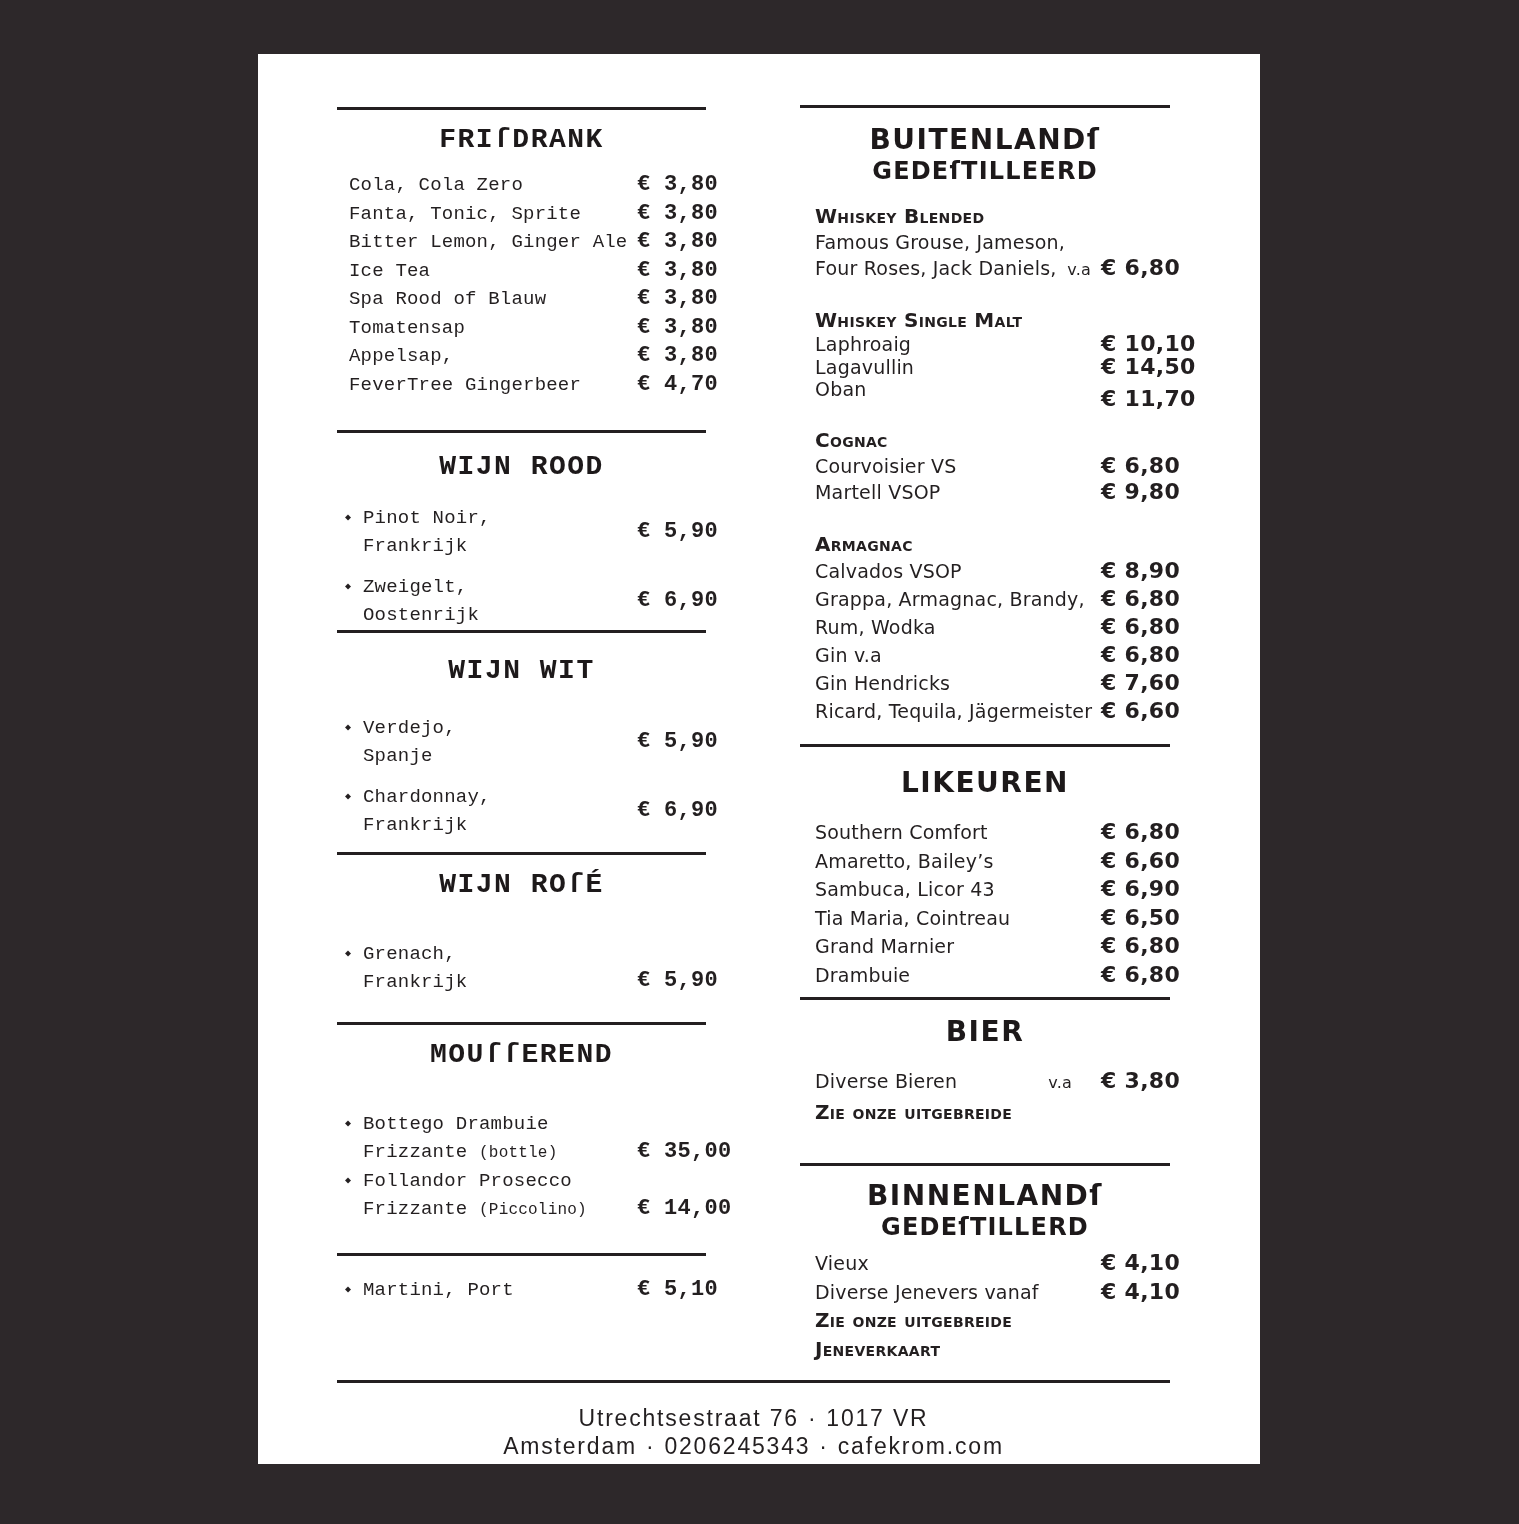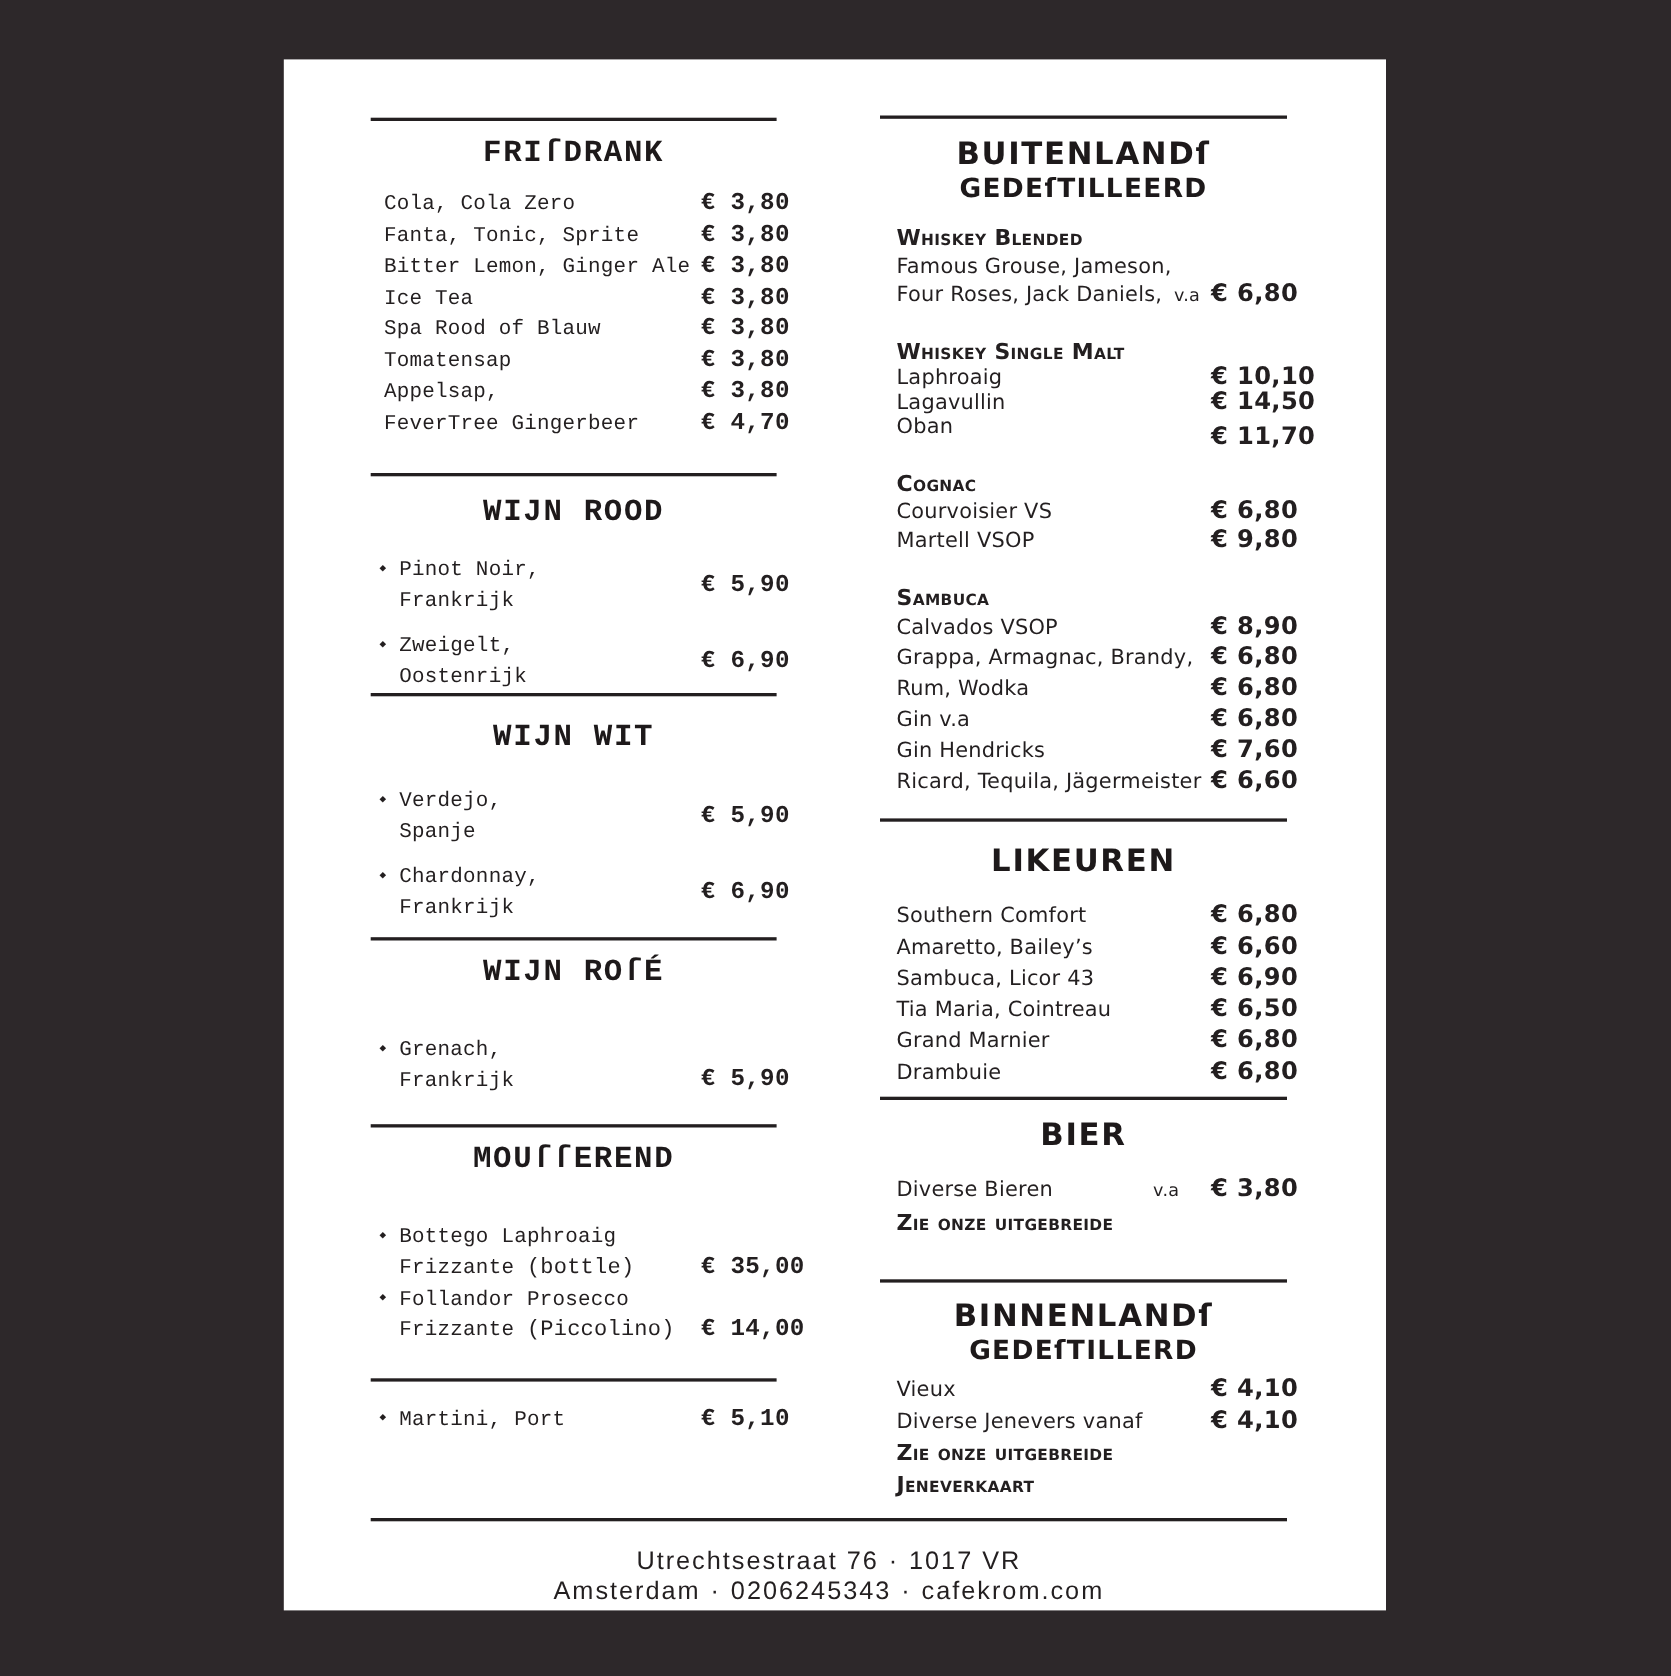--- a/index.html
+++ b/index.html
@@ -32,21 +32,21 @@
   .price{flex:0 0 69px;width:69px;font-weight:bold;font-size:22px;letter-spacing:0.3px;white-space:nowrap;}
   .price.nudge{position:relative;top:10px;}
   .note{flex:0 0 auto;font-size:16px;margin-right:10px;}
   .note.wide{margin-right:29px;}
   .wine{display:flex;padding-left:8px;font-size:19px;line-height:28px;letter-spacing:0.2px;margin-bottom:13px;}
   .wine .bullet{flex:0 0 18px;font-size:10px;line-height:28px;}
   .wine .lines{flex:1 1 auto;}
   .wine .price{align-self:center;}
   .wine.price-bottom .price{align-self:flex-end;padding-bottom:1px;}
   .wine.nogap{margin-bottom:0;}
-  .paren{font-size:20px;}
+  .paren{font-size:16px;}
   .group-label{font-variant:small-caps;font-weight:bold;font-size:20px;line-height:26px;padding-left:15px;letter-spacing:0.3px;}
   .caps-note{font-variant:small-caps;font-weight:bold;font-size:20px;line-height:28.5px;padding-left:15px;letter-spacing:0.3px;}
   .mt8{margin-top:8px;}  .mt12{margin-top:20px;}  .mt16{margin-top:16px;}
   .mt18{margin-top:18px;}  .mt22{margin-top:22px;}  .mt24{margin-top:24px;}
   .mt26{margin-top:26px;}  .mt28{margin-top:28px;}  .mt40{margin-top:40px;}
   .footer-rule{position:absolute;left:79px;top:1326px;width:833px;border-top:3px solid #231f20;}
   .footer{
     position:absolute;left:79px;top:1350px;width:833px;text-align:center;
     font-family:"Liberation Sans",sans-serif;font-size:23px;letter-spacing:1.8px;line-height:28px;
   }
@@ -141,21 +141,21 @@
       </div>
     </div>
   </section>
 
   <section class="sec left" style="top:968px">
     <div class="rule"></div>
     <h2 class="sec-title">MOUſſEREND</h2>
     <div class="rows mt40">
       <div class="wine price-bottom nogap">
         <span class="bullet">◆</span>
-        <span class="lines"><span>Bottego Laphroaig</span><br><span>Frizzante</span> <span class="paren">(bottle)</span></span>
+        <span class="lines"><span>Bottego Drambuie</span><br><span>Frizzante</span> <span class="paren">(bottle)</span></span>
         <span class="price">€ 35,00</span>
       </div>
       <div class="wine price-bottom nogap">
         <span class="bullet">◆</span>
         <span class="lines"><span>Follandor Prosecco</span><br><span>Frizzante</span> <span class="paren">(Piccolino)</span></span>
         <span class="price">€ 14,00</span>
       </div>
     </div>
   </section>
 
@@ -208,21 +208,21 @@
       <div class="row">
           <span class="name">Courvoisier VS</span>
           <span class="price">€ 6,80</span>
         </div>
       <div class="row">
           <span class="name">Martell VSOP</span>
           <span class="price">€ 9,80</span>
         </div>
     </div>
 
-    <div class="group-label mt26">Sambuca</div>
+    <div class="group-label mt26">Armagnac</div>
     <div class="rows lh28">
       <div class="row">
           <span class="name">Calvados VSOP</span>
           <span class="price">€ 8,90</span>
         </div>
       <div class="row">
           <span class="name">Grappa, Armagnac, Brandy,</span>
           <span class="price">€ 6,80</span>
         </div>
       <div class="row">

